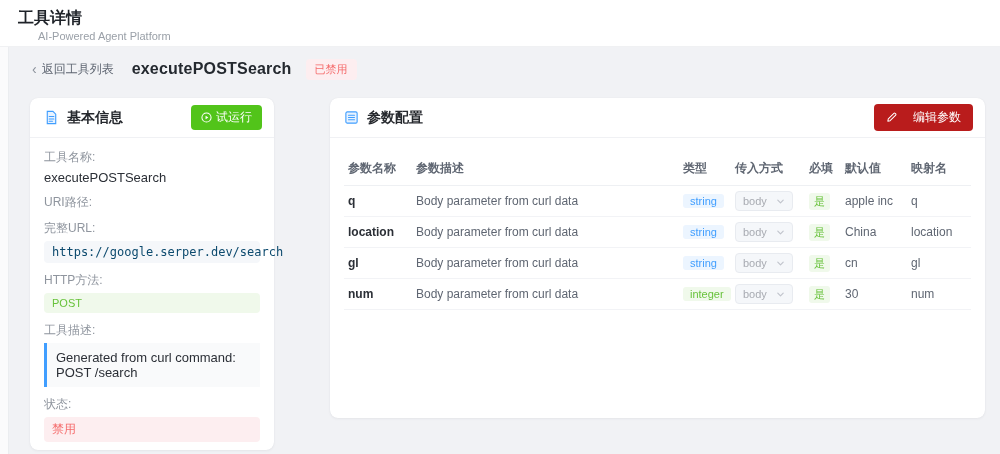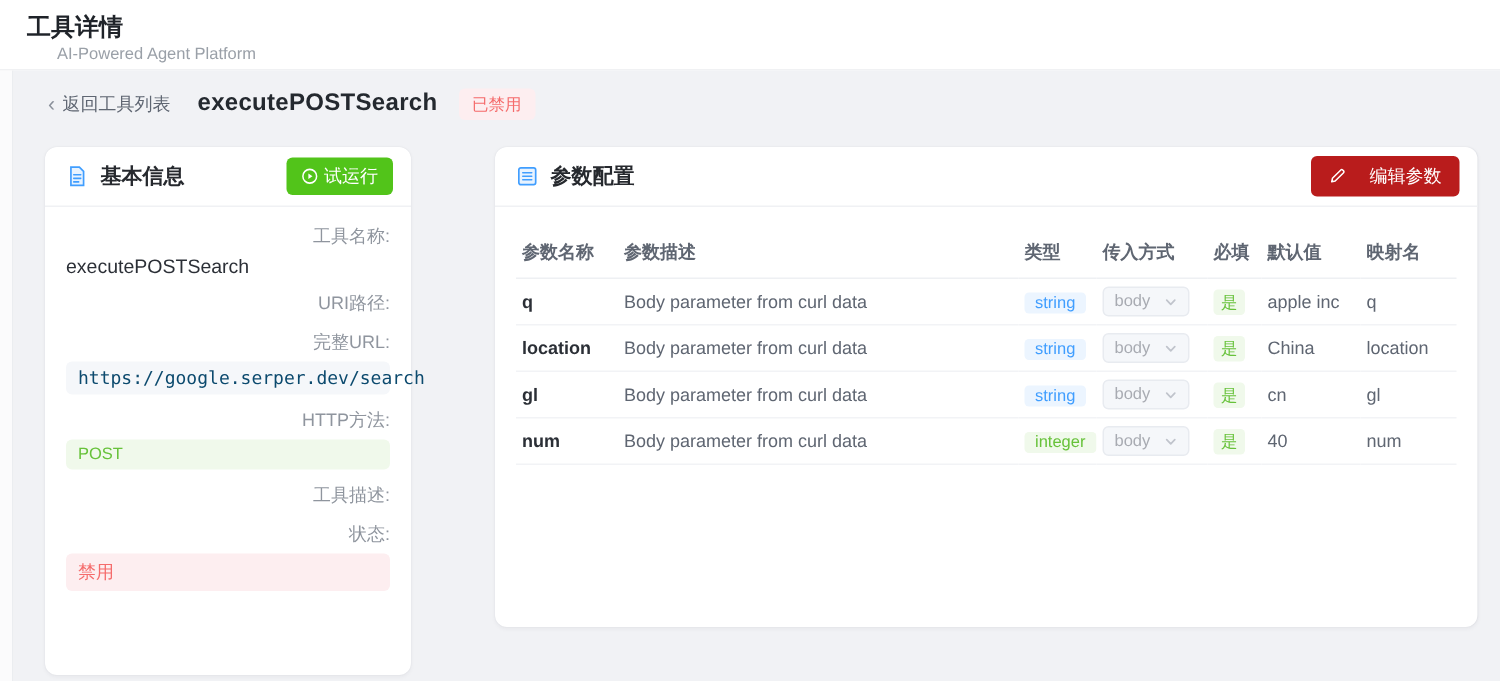--- a/index.html
+++ b/index.html
@@ -37,21 +37,21 @@
   .hdr-icon { width:15px; height:15px; flex:0 0 auto; }
 
   .run-btn { margin-left:auto; display:inline-flex; align-items:center; gap:4px; border:none;
     background:#52c41a; color:#fff; font-size:12px; padding:4px 10px; border-radius:4px; cursor:pointer; }
   .edit-btn { margin-left:auto; display:inline-flex; align-items:center; gap:16px; border:none;
     background:#b91c1c; color:#fff; font-size:12px; padding:5px 12px; border-radius:4px; cursor:pointer; }
 
   
   .fields { padding:11px 14px 0; }
   .field { margin-bottom:9px; }
-  .field-label { font-size:12px; color:#8f959e; margin-bottom:4px;text-align:right; }
+  .field-label { font-size:12px; color:#8f959e; margin-bottom:4px; }
   .v-plain { font-size:13px; color:#2b2f36; }
   .v-code, .v-url { background:#f5f7fa; border-radius:4px; padding:4px 8px;
     font-family:"DejaVu Sans Mono","Liberation Mono",monospace; font-size:12px; color:#3a3f45; }
   .v-url { color:#0c4a6e; }
   .v-method { background:#f0f9eb; border-radius:4px; padding:4px 8px; font-size:11px; color:#67c23a; }
   .v-quote { border-left:3px solid #409eff; background:#f9fafb; padding:7px 9px;
     font-size:13px; color:#2b2f36; }
   .v-status { background:#fdeef0; border-radius:4px; padding:4px 8px; font-size:12px; color:#f56c6c; }
 
   
@@ -119,20 +119,21 @@
         <div class="field">
           <div class="field-label">完整URL:</div>
           <div class="v-url">https://google.serper.dev/search</div>
         </div>
         <div class="field">
           <div class="field-label">HTTP方法:</div>
           <div class="v-method">POST</div>
         </div>
         <div class="field">
           <div class="field-label">工具描述:</div>
+          <div class="v-quote">Generated from curl command: POST /search</div>
         </div>
         <div class="field">
           <div class="field-label">状态:</div>
           <div class="v-status">禁用</div>
         </div>
       </div>
   </div>
 
   <div class="card card-right">
     <div class="card-header">
@@ -217,21 +218,21 @@
               <td class="cell-name">num</td>
               <td>Body parameter from curl data</td>
               <td><span class="tag tag-integer">integer</span></td>
               <td><span class="select-pill">
                   <span>body</span>
                   <svg width="9" height="9" viewBox="0 0 10 10">
                     <path d="M2 3.5l3 3 3-3" fill="none" stroke="#c0c4cc" stroke-width="1.3" stroke-linecap="round" stroke-linejoin="round"></path>
                   </svg>
                 </span></td>
               <td><span class="tag-req">是</span></td>
-              <td>40</td>
+              <td>30</td>
               <td>num</td>
             </tr>
           </tbody>
       </table>
     </div>
   </div>
 
 </div>
 
 </body></html>

